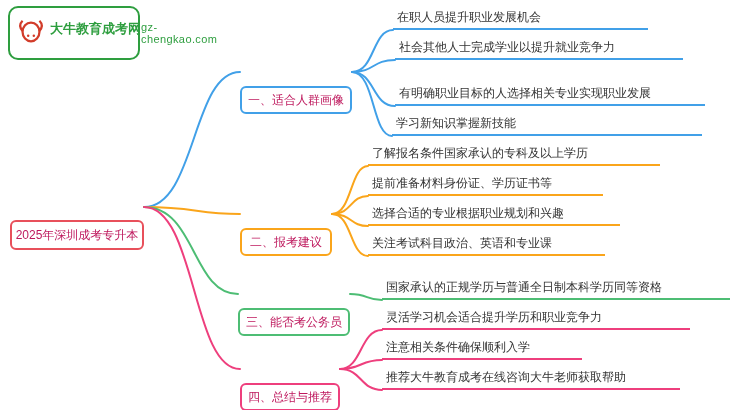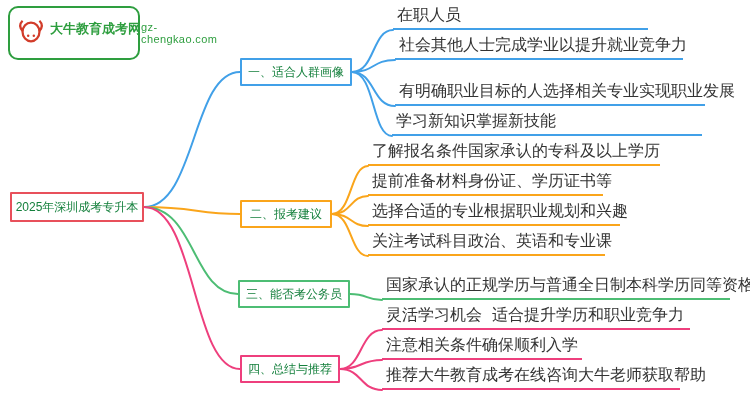--- a/index.html
+++ b/index.html
@@ -17,35 +17,35 @@
     border:2px solid #2e9e3f; border-radius:10px; background:#fff;
     display:flex; align-items:center; gap:4px; padding:4px 6px; z-index:3;
   }
   .logo-text { display:flex; }
   .logo-title { color:#2e9e3f; font-weight:bold; font-size:13px; line-height:1.25; white-space:nowrap; }
   .logo-domain { color:#2e9e3f; font-size:11px; letter-spacing:.4px; }
 
   
   .node {
     position:absolute; z-index:2; height:28px; line-height:24px;
-    text-align:center; background:#fff; border:2px solid; border-radius:1px;
-    font-size:12px; color:#15803d; white-space:nowrap;
+    text-align:center; background:#fff; border:2px solid; border-radius:6px;
+    font-size:12px; color:#be185d; white-space:nowrap;margin-top:28px;
   }
   .root { height:30px; line-height:26px; border-color:#e8505b; font-size:12px; font-weight:500; }
   .nb1 { border-color:#41a0e8; }
   .nb2 { border-color:#faa51b; }
   .nb3 { border-color:#4dbd74; }
   .nb4 { border-color:#ee3f7d; }
 
   
   .leaf {
     position:absolute; z-index:1; height:20px;
-    display:flex; justify-content:space-between; align-items:flex-end;
+    display:flex; align-items:flex-end;
     border-bottom:2px solid; padding:0 6px 2px 4px;
-    font-size:16px; color:#333; white-space:nowrap;
+    font-size:12px; color:#333; white-space:nowrap;
   }
   .b1 { border-color:#41a0e8; }
   .b2 { border-color:#faa51b;font-family:Liberation Serif, serif; }
   .b3 { border-color:#4dbd74; }
   .b4 { border-color:#ee3f7d; }
 </style>
 </head>
 <body>
 
 <div class="canvas">
@@ -94,20 +94,21 @@
 
   <div class="node root" style="left:10px;top:192px;width:134px">2025年深圳成考专升本</div>
 
   <div class="node nb1" style="left:240px;top:58px;width:112px">一、适合人群画像</div>
   <div class="node nb2" style="left:240px;top:200px;width:92px">二、报考建议</div>
   <div class="node nb3" style="left:238px;top:280px;width:112px">三、能否考公务员</div>
   <div class="node nb4" style="left:240px;top:355px;width:100px">四、总结与推荐</div>
 
   <div class="leaf b1" style="left:393px;top:10px;width:255px">
     <span>在职人员</span>
+    <span>提升职业发展机会</span>
   </div>
   <div class="leaf b1" style="left:395px;top:40px;width:288px">
     <span>社会其他人士</span>
     <span>完成学业以提升就业竞争力</span>
   </div>
   <div class="leaf b1" style="left:395px;top:86px;width:310px">
     <span>有明确职业目标的人</span>
     <span>选择相关专业实现职业发展</span>
   </div>
   <div class="leaf b1" style="left:392px;top:116px;width:310px">

